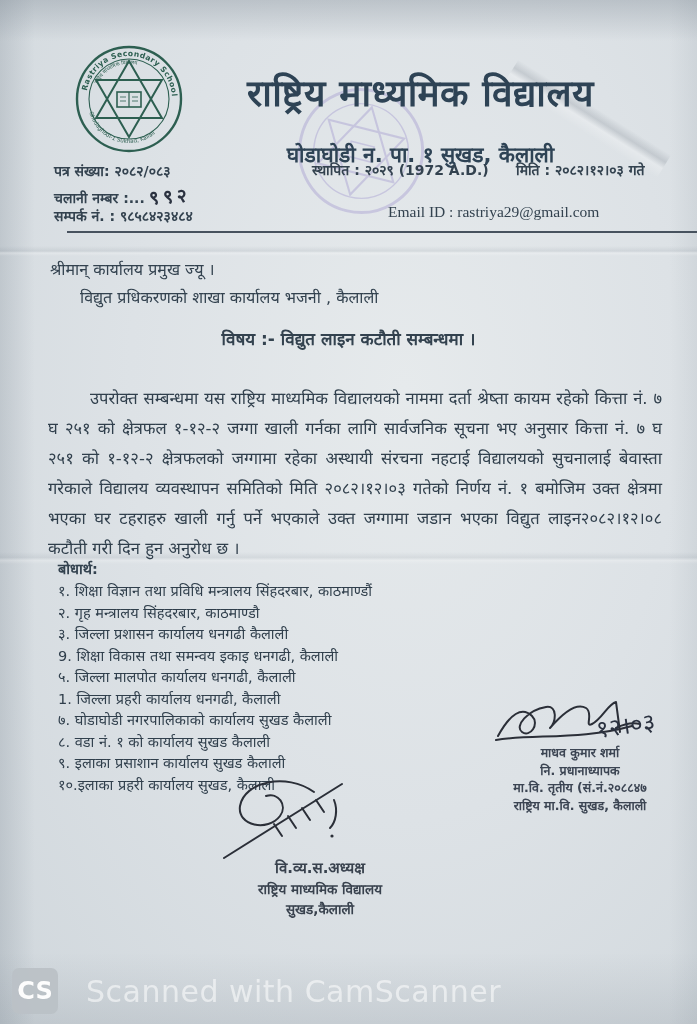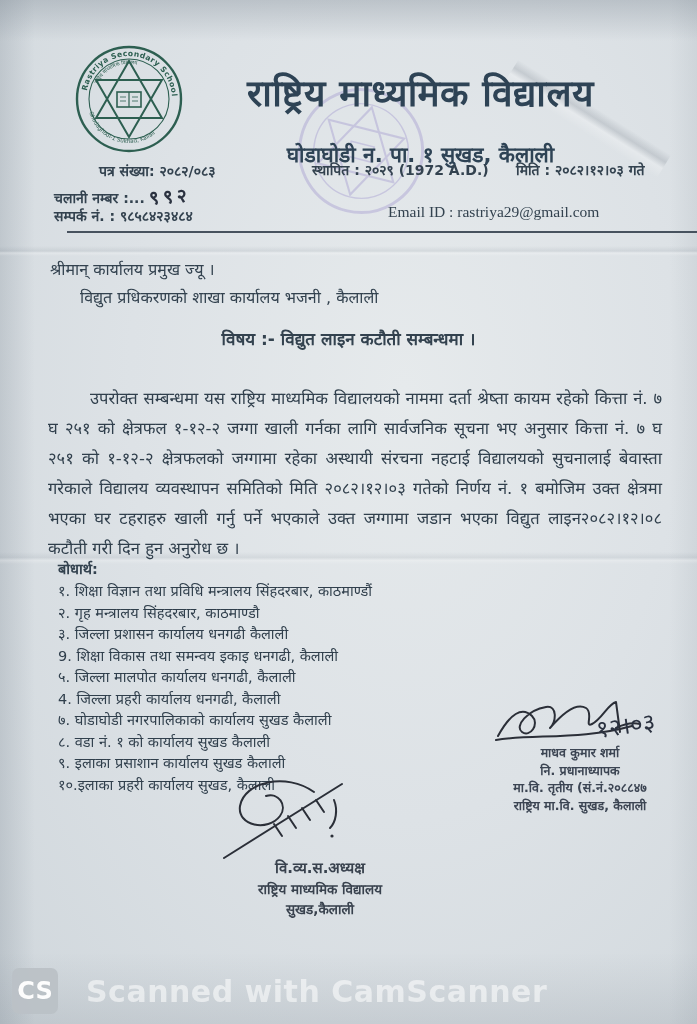--- a/index.html
+++ b/index.html
@@ -24,21 +24,21 @@
     background:linear-gradient(180deg,rgba(0,0,0,0) 40%,rgba(96,106,118,.20) 50%,rgba(255,255,255,.25) 58%,rgba(0,0,0,0) 70%);}
 
   .seal{position:absolute;left:74px;top:44px;width:110px;height:110px;}
   .stamp-watermark{position:absolute;left:296px;top:86px;width:130px;height:130px;opacity:.30;transform:rotate(14deg);z-index:0;}
 
   .header-text{position:absolute;left:158px;top:66px;width:525px;text-align:center;z-index:1;}
   .school-name{font-size:37px;font-weight:700;color:#2e4355;letter-spacing:.5px;}
   .school-address{font-size:21px;font-weight:700;color:#2e4355;margin-top:23px;}
 
   .meta{position:absolute;z-index:1;font-size:14px;font-weight:600;color:#33424f;}
-  .m-letterno{left:54px;top:161px;margin-left:45px;}
+  .m-letterno{left:54px;top:161px;}
   .m-established{left:312px;top:160px;}
   .m-date{left:516px;top:160px;}
   .m-dispatch{left:54px;top:183px;}
   .m-contact{left:54px;top:206px;}
   .m-email{left:388px;top:203px;font-family:"Liberation Serif","DejaVu Serif",serif;font-weight:400;font-size:15.5px;}
   .handwritten{font-family:"DejaVu Serif","Liberation Serif",serif;color:#2b3240;}
   .hw-dispatch{display:inline-block;font-size:19px;transform:rotate(-4deg);letter-spacing:4px;margin-left:4px;}
 
   .divider{position:absolute;left:67px;top:231px;width:630px;height:0;border-top:2px solid #47525e;}
 
@@ -60,21 +60,21 @@
     font-size:12.5px;font-weight:700;line-height:17.5px;color:#3c4553;}
   .sig-chair{position:absolute;left:216px;top:772px;width:160px;height:92px;}
   .chair-block{position:absolute;left:210px;top:858px;width:220px;text-align:center;color:#39424e;}
   .chair-title{font-size:15px;font-weight:700;line-height:21px;}
   .chair-org{font-size:13.5px;font-weight:700;line-height:20px;}
   .chair-place{font-size:13.5px;font-weight:700;line-height:20px;}
 
   .cs-badge{position:absolute;left:12px;top:968px;width:46px;height:46px;border-radius:7px;
     background:rgba(186,193,198,.95);color:#fdfdfd;font-size:24px;font-weight:700;
     display:flex;align-items:center;justify-content:center;}
-  .cs-text{position:absolute;left:86px;top:974px;font-size:30px;color:rgba(255,255,255,.55);font-weight:700;letter-spacing:.5px;}
+  .cs-text{position:absolute;left:86px;top:974px;font-size:30px;color:rgba(255,255,255,.55);font-weight:400;letter-spacing:.5px;}
 </style>
 </head>
 <body>
 
 <div class="page">
 
   <div class="crease crease-h1"></div>
   <div class="crease crease-h2"></div>
   <div class="crease crease-d1"></div>
 
@@ -138,21 +138,21 @@
 
   <div class="body-par">उपरोक्त सम्बन्धमा यस राष्ट्रिय माध्यमिक विद्यालयको नाममा दर्ता श्रेष्ता कायम रहेको कित्ता नं. ७ घ २५१ को क्षेत्रफल १-१२-२ जग्गा खाली गर्नका लागि सार्वजनिक सूचना भए अनुसार कित्ता नं. ७ घ २५१ को १-१२-२ क्षेत्रफलको जग्गामा रहेका अस्थायी संरचना नहटाई विद्यालयको सुचनालाई बेवास्ता गरेकाले विद्यालय व्यवस्थापन समितिको मिति २०८२।१२।०३ गतेको निर्णय नं. १ बमोजिम उक्त क्षेत्रमा भएका घर टहराहरु खाली गर्नु पर्ने भएकाले उक्त जग्गामा जडान भएका विद्युत लाइन२०८२।१२।०८ कटौती गरी दिन हुन अनुरोध छ ।</div>
 
   <div class="cc-head">बोधार्थ:</div>
   <ul class="cc-list">
       <li>१. शिक्षा विज्ञान तथा प्रविधि मन्त्रालय सिंहदरबार, काठमाण्डौं</li>
       <li>२. गृह मन्त्रालय सिंहदरबार, काठमाण्डौ</li>
       <li>३. जिल्ला प्रशासन कार्यालय धनगढी कैलाली</li>
       <li>9. शिक्षा विकास तथा समन्वय इकाइ धनगढी, कैलाली</li>
       <li>५. जिल्ला मालपोत कार्यालय धनगढी, कैलाली</li>
-      <li>4. जिल्ला प्रहरी कार्यालय धनगढी, कैलाली</li>
+      <li>1. जिल्ला प्रहरी कार्यालय धनगढी, कैलाली</li>
       <li>७. घोडाघोडी नगरपालिकाको कार्यालय सुखड कैलाली</li>
       <li>८. वडा नं. १ को कार्यालय सुखड कैलाली</li>
       <li>९. इलाका प्रसाशान कार्यालय सुखड कैलाली</li>
       <li>१०.इलाका प्रहरी कार्यालय सुखड, कैलाली</li>
     </ul>
 
   <svg class="sig-principal" viewBox="0 0 160 58">
     <path class="sig" d="M6,42 C18,20 30,12 40,22 C48,30 38,44 30,38 C22,32 36,16 54,13 C66,11 64,28 58,34 C70,20 84,8 94,14 C102,19 92,34 100,30 C110,25 116,10 124,8 L128,38"></path>
     <path class="sig" d="M4,46 C40,40 90,46 140,32"></path>
     <path class="sig" d="M124,34 C132,30 140,28 148,30"></path>

